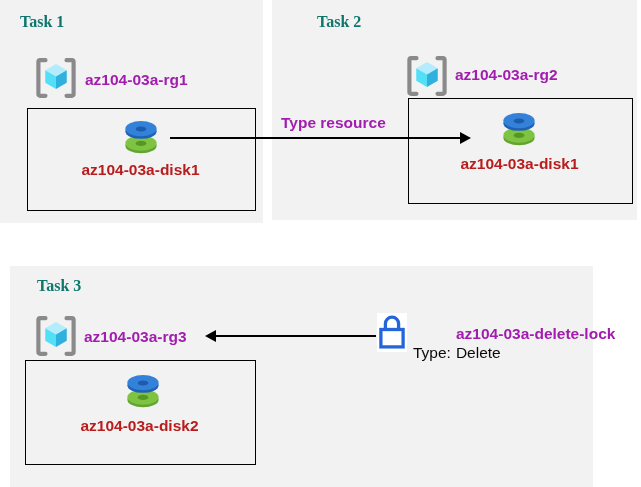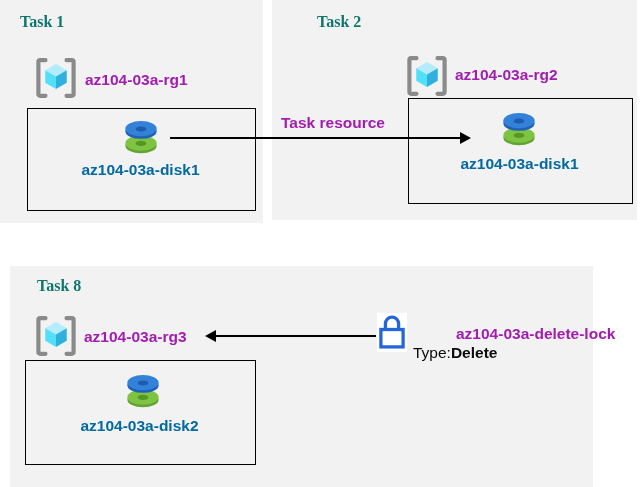--- a/index.html
+++ b/index.html
@@ -29,39 +29,39 @@
 
   .res-box{position:absolute;border:1.5px solid #000;}
   #box1{left:27px;top:108px;width:227px;height:101px;}
   #box2{left:408px;top:98px;width:223px;height:104px;}
   #box3{left:25px;top:360px;width:229px;height:103px;}
 
   #disk1-icon{left:118px;top:116px;}
   #disk2-icon{left:496px;top:108px;}
   #disk3-icon{left:120px;top:370px;}
 
-  .disk-label{position:absolute;font-weight:bold;font-size:15.5px;color:#0369a1;text-align:center;}
+  .disk-label{position:absolute;font-weight:bold;font-size:15.5px;color:#b91c1c;text-align:center;}
   #disk1-label{left:27px;top:161px;width:227px;}
   #disk2-label{left:408px;top:155px;width:223px;}
   #disk3-label{left:25px;top:417px;width:229px;}
 
   .arrow-line{position:absolute;height:2px;background:#000;}
   #move-arrow-line{left:170px;top:137px;width:291px;}
   #lock-arrow-line{left:215px;top:335px;width:161px;}
   .arrow-head{position:absolute;width:0;height:0;}
   #move-arrow-head{left:460px;top:132px;border-top:6px solid transparent;border-bottom:6px solid transparent;border-left:11px solid #000;}
   #lock-arrow-head{left:205px;top:330px;border-top:6px solid transparent;border-bottom:6px solid transparent;border-right:11px solid #000;}
 
   #move-label{left:281px;top:114px;}
 
   #lock-icon{left:377px;top:313px;width:30px;height:39px;background:#fff;}
   #lock-name{left:413px;top:325px;margin-left:43px;}
   #lock-type{position:absolute;left:413px;top:344px;font-size:15.5px;color:#0a0a0a;white-space:nowrap;}
   #lock-type .t-label{font-weight:normal;}
-  #lock-type .t-value{font-weight:bold;}
+  #lock-type .t-value{margin-left:5px;font-weight:normal;}
 </style>
 </head>
 <body>
 
 <div id="canvas">
 
   <div class="panel" id="panel-task1"></div>
   <div class="task-title" id="title-task1">Task 1</div>
   <span class="icon" id="rg1-icon">
   <svg width="46" height="44" viewBox="0 0 18 18" xmlns="http://www.w3.org/2000/svg">
@@ -104,26 +104,26 @@
     <ellipse cx="12" cy="15.6" rx="8.2" ry="4" fill="#63a32f"></ellipse>
     <ellipse cx="12" cy="14.2" rx="8.2" ry="4" fill="#7fc342"></ellipse>
     <ellipse cx="12" cy="14.4" rx="2.8" ry="1.35" fill="#569724"></ellipse>
     <ellipse cx="12" cy="8.0" rx="8.2" ry="4" fill="#1e62b8"></ellipse>
     <ellipse cx="12" cy="6.6" rx="8.2" ry="4" fill="#3381d8"></ellipse>
     <ellipse cx="12" cy="6.8" rx="2.8" ry="1.35" fill="#1d5bad"></ellipse>
   </svg>
 </span>
   <div class="disk-label" id="disk2-label">az104-03a-disk1</div>
 
-  <div class="bold-label" id="move-label">Task resource</div>
+  <div class="bold-label" id="move-label">Type resource</div>
   <div class="arrow-line" id="move-arrow-line"></div>
   <div class="arrow-head" id="move-arrow-head"></div>
 
   <div class="panel" id="panel-task3"></div>
-  <div class="task-title" id="title-task3">Task 8</div>
+  <div class="task-title" id="title-task3">Task 3</div>
   <span class="icon" id="rg3-icon">
   <svg width="46" height="44" viewBox="0 0 18 18" xmlns="http://www.w3.org/2000/svg">
     <path d="M4.7 1.7 H2.5 a.7.7 0 0 0 -.7 .7 V15.6 a.7.7 0 0 0 .7 .7 H4.7" fill="none" stroke="#8a8a8a" stroke-width="1.7" stroke-linecap="round"></path>
     <path d="M13.3 1.7 H15.5 a.7.7 0 0 1 .7 .7 V15.6 a.7.7 0 0 1 -.7 .7 H13.3" fill="none" stroke="#8a8a8a" stroke-width="1.7" stroke-linecap="round"></path>
     <polygon points="9,3.3 13.4,5.85 9,8.4 4.6,5.85" fill="#b2ecfd"></polygon>
     <polygon points="4.6,5.85 9,8.4 9,13.5 4.6,10.95" fill="#51e0f8"></polygon>
     <polygon points="13.4,5.85 9,8.4 9,13.5 13.4,10.95" fill="#2fb0dd"></polygon>
   </svg>
 </span>
   <div class="bold-label" id="rg3-label">az104-03a-rg3</div>

